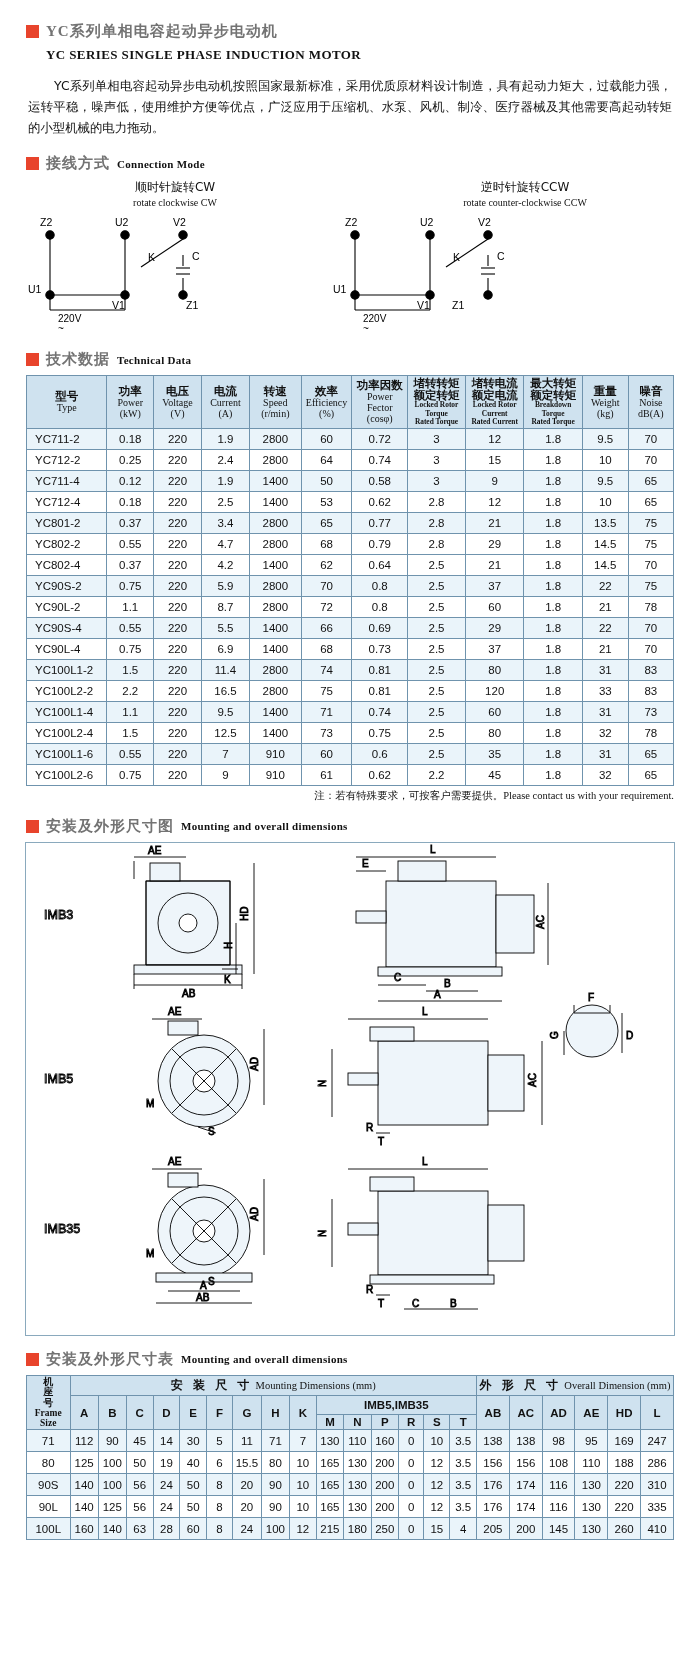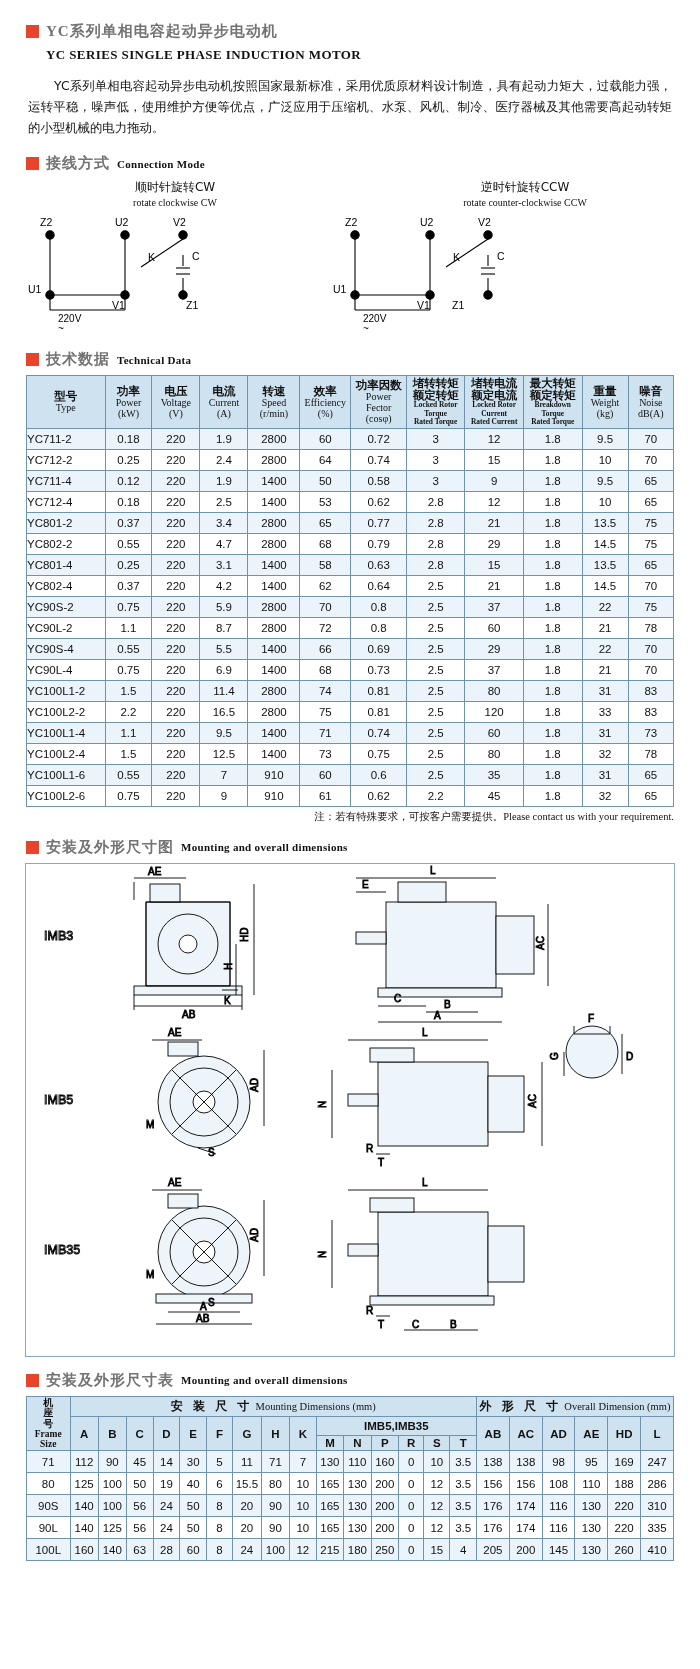--- a/index.html
+++ b/index.html
@@ -34,21 +34,21 @@
   
   table{border-collapse:collapse;}
   .tech{margin:4px auto 0 auto;width:648px;font-family:"Liberation Sans", sans-serif;}
   .tech th,.tech td{border:1px solid #6f93ad;text-align:center;}
   .tech thead th{background:#cfe2ef;padding:1px 1px;line-height:12px;}
   .tech td{height:18px;font-size:11.5px;background:#eaf4fa;}
   .tech tr.alt td{background:#ffffff;}
   .th-cn{font-family:"DejaVu Sans", sans-serif;font-size:11.5px;font-weight:bold;display:block;}
   .th-en{font-family:"Liberation Serif", serif;font-size:10px;font-weight:normal;display:block;line-height:11px;}
   .th-en.sm{font-size:7.4px;line-height:8.6px;font-weight:bold;}
-  .tech td.first{text-align:left;padding-left:0;}
+  .tech td.first{text-align:left;padding-left:8px;}
   .note{width:648px;margin:3px auto 8px auto;text-align:right;font-size:10.5px;font-family:"DejaVu Sans", sans-serif;}
   .note .en{font-family:"Liberation Serif", serif;font-size:10.5px;}
 
   
   .dim-area{width:648px;margin:6px auto 0 auto;border:1px solid #8aa9bd;background:#fff;position:relative;}
   .row-label{font-family:"Liberation Sans", sans-serif;font-size:12.5px;}
 
   
   .dimt{margin:5px auto 0 auto;width:648px;}
   .dimt th,.dimt td{border:1px solid #6f93ad;text-align:center;font-size:11.5px;}
@@ -296,34 +296,20 @@
           <td>4.7</td>
           <td>2800</td>
           <td>68</td>
           <td>0.79</td>
           <td>2.8</td>
           <td>29</td>
           <td>1.8</td>
           <td>14.5</td>
           <td>75</td>
         </tr>
-        <tr>
-          <td class="first">YC801-4</td>
-          <td>0.25</td>
-          <td>220</td>
-          <td>3.1</td>
-          <td>1400</td>
-          <td>58</td>
-          <td>0.63</td>
-          <td>2.8</td>
-          <td>15</td>
-          <td>1.8</td>
-          <td>13.5</td>
-          <td>65</td>
-        </tr>
         <tr class="alt">
           <td class="first">YC802-4</td>
           <td>0.37</td>
           <td>220</td>
           <td>4.2</td>
           <td>1400</td>
           <td>62</td>
           <td>0.64</td>
           <td>2.5</td>
           <td>21</td>

